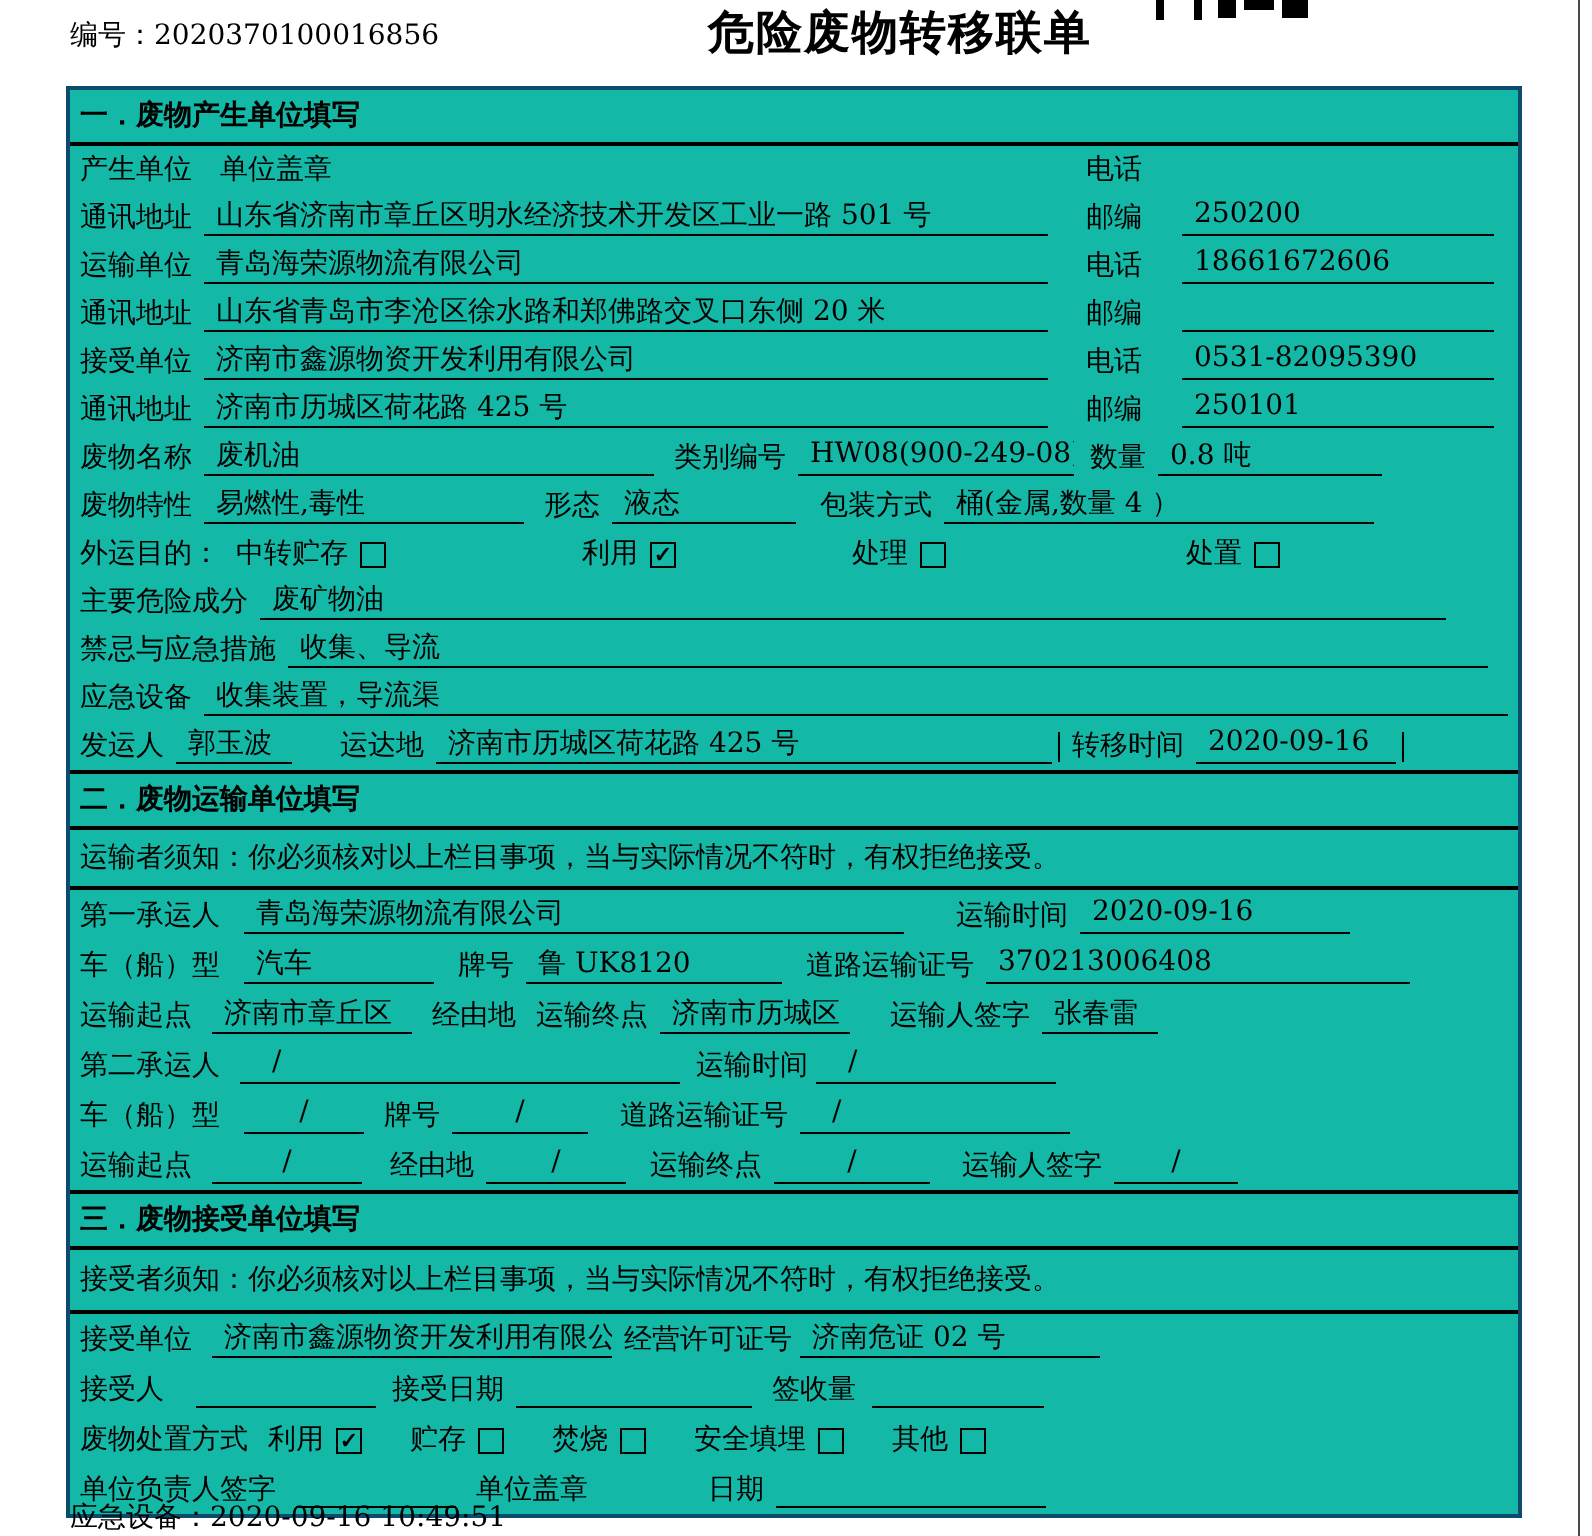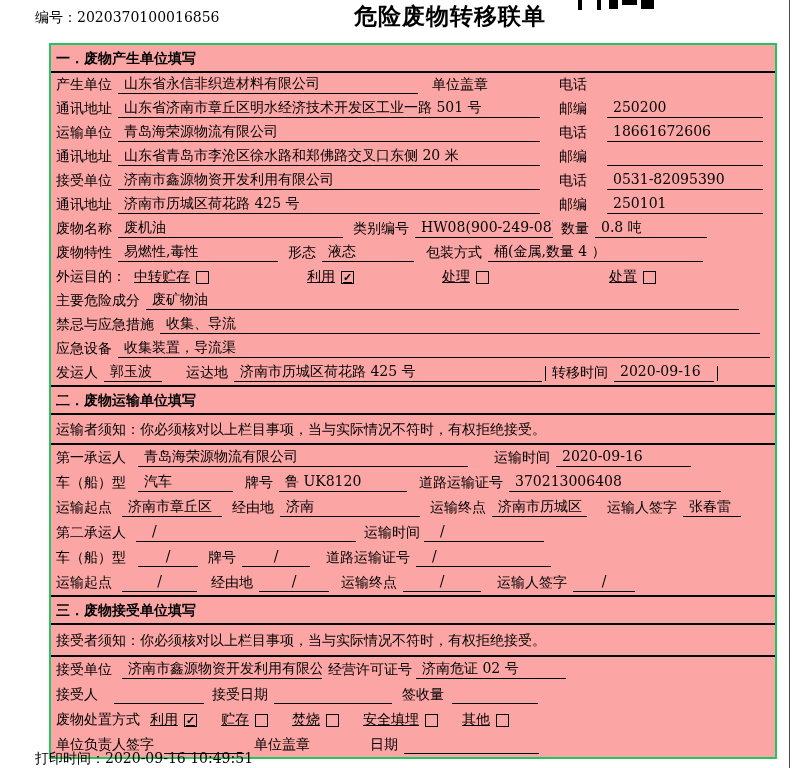--- a/index.html
+++ b/index.html
@@ -14,36 +14,36 @@
   .title{position:absolute;left:250px;top:1px;width:400px;text-align:center;
          font-size:23px;font-weight:bold;letter-spacing:1px;white-space:nowrap;}
   .qr{position:absolute;left:578px;top:0;width:78px;height:10px;overflow:hidden;}
   .qr span{position:absolute;background:#000;}
   .q1{left:0;top:-9px;width:15px;height:15px;background:transparent !important;border:4px solid #000;}
   .q2{left:31px;top:-2px;width:9px;height:11px;}
   .q3{left:44px;top:-4px;width:15px;height:9px;}
   .q4{left:63px;top:-2px;width:13px;height:11px;}
   .edge{position:absolute;left:789px;top:0;width:1px;height:768px;background:#4a4a4a;}
   
-  .formtable{position:absolute;left:49px;top:43px;width:724px;border:2px solid #22c55e;background:#fca5a5;}
+  .formtable{position:absolute;left:33px;top:43px;width:724px;border:2px solid #0c4a6e;background:#14b8a6;}
   .shead{height:26px;line-height:26px;font-weight:bold;padding-left:5px;border-bottom:2px solid #000;}
   .sectop{border-top:2px solid #000;}
   .notice{height:28px;line-height:28px;padding-left:5px;border-bottom:2px solid #000;white-space:nowrap;}
   .row{display:flex;align-items:flex-end;height:24px;padding:0 0 3px 5px;position:relative;box-sizing:border-box;white-space:nowrap;}
   .row25{height:25px;}
   .lbl{flex:0 0 auto;}
   .u{display:inline-block;border-bottom:1px solid #000;height:19px;box-sizing:border-box;
      margin-left:6px;padding:0 2px 0 6px;overflow:hidden;white-space:nowrap;}
   .fill{flex:1 1 auto;}
   .rt{position:absolute;left:508px;right:12px;bottom:3px;display:flex;align-items:flex-end;}
   .rt .lbl{margin-right:14px;}
   .grow{flex:1 1 auto;}
   .cb{display:inline-block;flex:0 0 auto;width:11px;height:11px;border:1px solid #000;
       margin:0 0 2px 6px;font-size:11px;line-height:11px;text-align:center;font-weight:bold;}
-  .opt{display:flex;align-items:flex-end;text-decoration:underline;}
+  .opt{display:flex;align-items:flex-end;}
   .ctr{text-align:center;padding-left:2px;}
   .sp{padding-left:16px;}
   .vtick{display:inline-block;width:0;height:15px;border-left:1px solid #000;margin:0 0 1px 3px;}
   .footer{position:absolute;left:35px;top:750px;white-space:nowrap;}
 </style>
 </head>
 <body>
 
 <div class="docno"><span>编号：</span><span>2020370100016856</span></div>
 <div class="title">危险废物转移联单</div>
@@ -54,21 +54,20 @@
     <span class="q4"></span>
   </div>
 <div class="edge"></div>
 
 <div class="formtable">
 
   <div class="shead">一．废物产生单位填写</div>
 
   <div class="row">
     <span class="lbl">产生单位</span>
-    <span class="u" style="width:300px">山东省永信非织造材料有限公司</span>
     <span class="lbl" style="margin-left:14px">单位盖章</span>
     <span class="rt">
       <span class="lbl">电话</span>
     </span>
   </div>
 
   <div class="row">
     <span class="lbl">通讯地址</span>
     <span class="u" style="width:422px">山东省济南市章丘区明水经济技术开发区工业一路 501 号</span>
     <span class="rt">
@@ -193,21 +192,20 @@
     <span class="lbl" style="margin-left:12px">牌号</span>
     <span class="u" style="width:128px">鲁 UK8120</span>
     <span class="lbl" style="margin-left:12px">道路运输证号</span>
     <span class="u" style="width:212px">370213006408</span>
   </div>
 
   <div class="row row25">
     <span class="lbl">运输起点</span>
     <span class="u" style="width:100px;margin-left:10px">济南市章丘区</span>
     <span class="lbl" style="margin-left:10px">经由地</span>
-    <span class="u" style="width:140px">济南</span>
     <span class="lbl" style="margin-left:10px">运输终点</span>
     <span class="u" style="width:95px">济南市历城区</span>
     <span class="lbl" style="margin-left:20px">运输人签字</span>
     <span class="u" style="width:58px">张春雷</span>
   </div>
 
   <div class="row row25">
     <span class="lbl">第二承运人</span>
     <span class="u sp" style="width:220px;margin-left:10px">/</span>
     <span class="lbl" style="margin-left:8px">运输时间</span>
@@ -280,13 +278,13 @@
   <div class="row row25">
     <span class="lbl">单位负责人签字</span>
     <span class="u" style="width:80px;margin-left:10px"></span>
     <span class="lbl" style="margin-left:10px">单位盖章</span>
     <span class="lbl" style="margin-left:60px">日期</span>
     <span class="u" style="width:135px"></span>
   </div>
 
 </div>
 
-<div class="footer"><span>打印时间：</span><span>2020-09-16 10:49:51</span></div>
+<div class="footer"><span>应急设备：</span><span>2020-09-16 10:49:51</span></div>
 
 </body></html>

